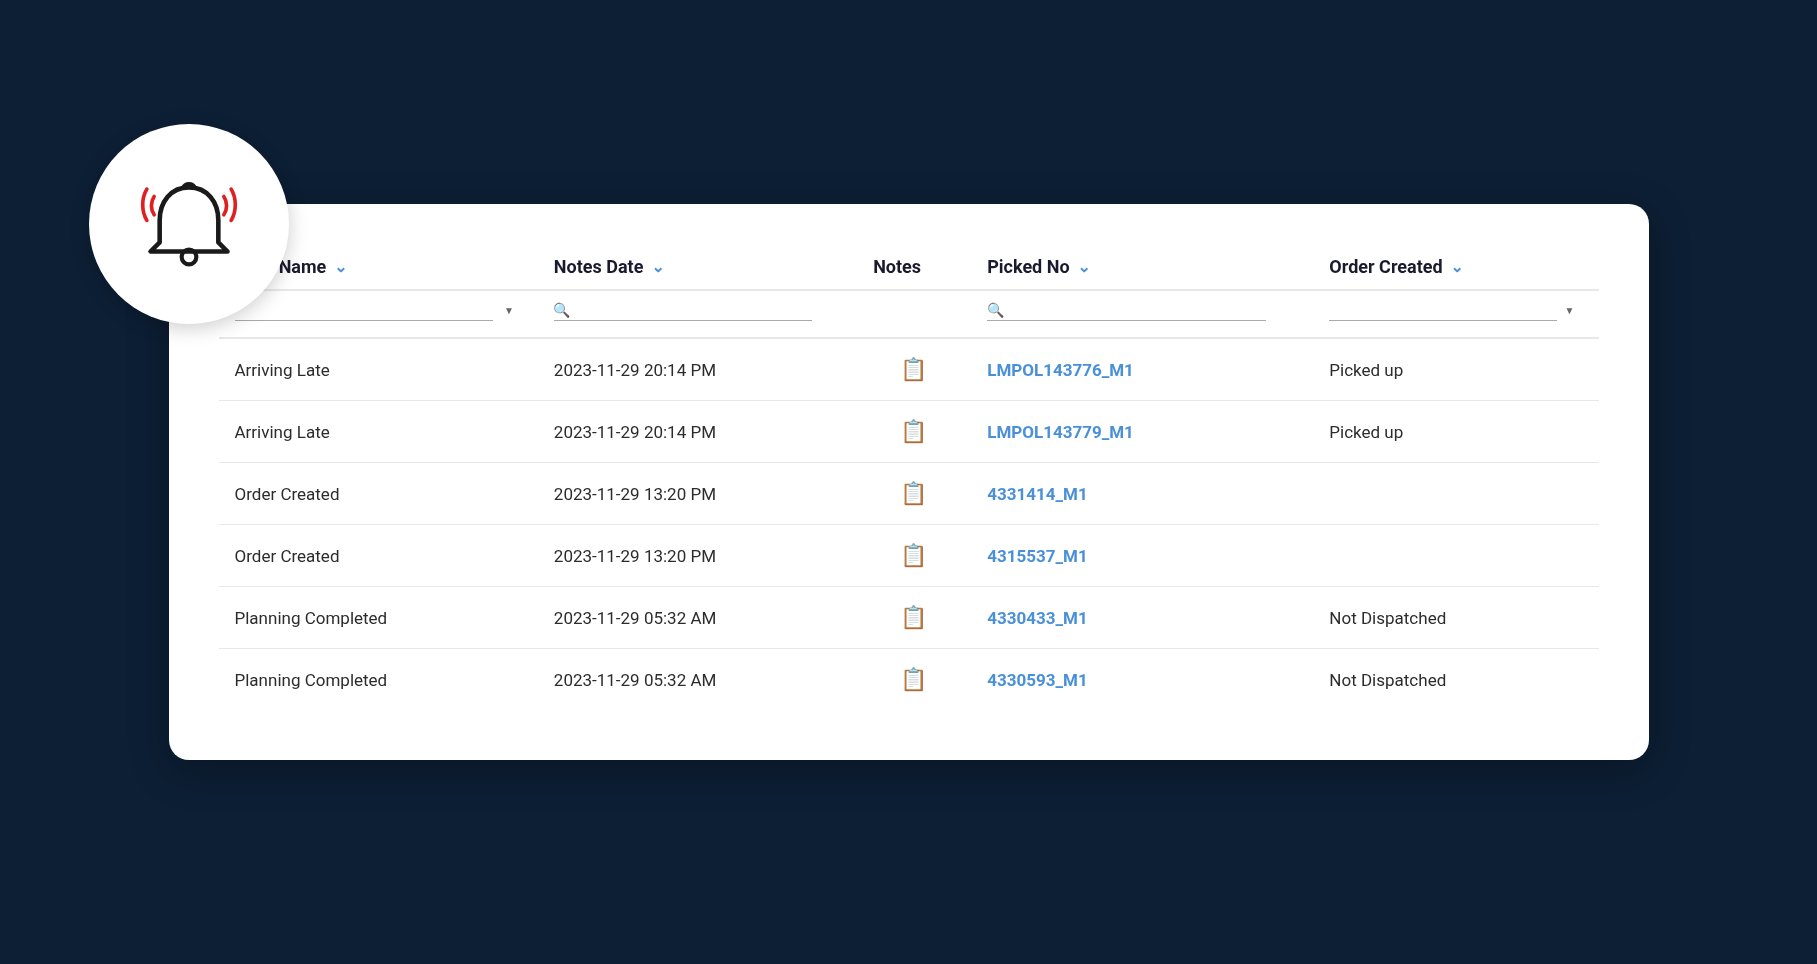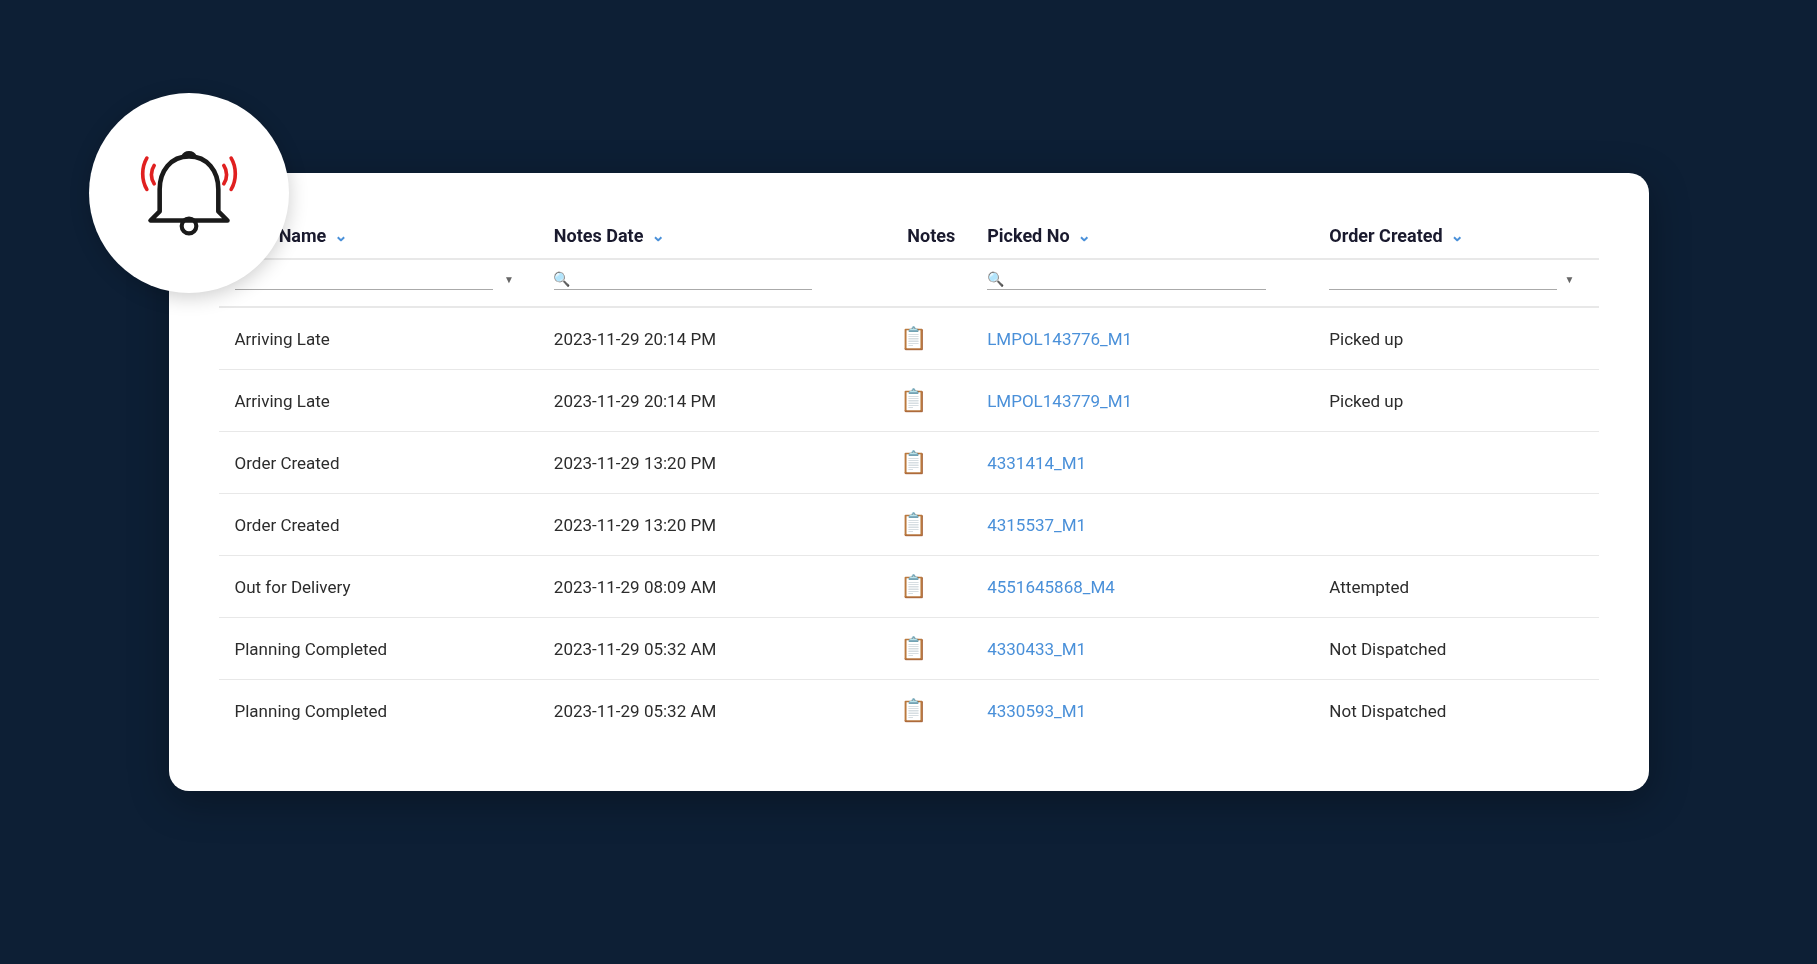--- a/index.html
+++ b/index.html
@@ -140,36 +140,36 @@
     }
 
     tbody tr td {
       padding: 18px 16px;
       font-size: 17px;
       color: #2c2c2c;
     }
 
     .order-link {
       color: #4a90d9;
-      font-weight: 400;
+      font-weight: 700;
     }
 
     .notes-icon {
       font-size: 22px;
       color: #b0b8c1;
       cursor: pointer;
     }
 
     .col-alert-name { width: 280px; }
     .col-alert-date { width: 280px; }
     .col-notes { width: 100px; text-align: center; }
     .col-order-no { width: 300px; }
     .col-order-status { width: 250px; }
 
-    th.col-notes { text-align: right; }
+    th.col-notes { text-align: left; }
   </style>
 </head>
 <body>
 
 <div class="outer-wrapper">
 
   <div class="bell-circle">
     <svg class="bell-svg" viewBox="0 0 120 120" xmlns="http://www.w3.org/2000/svg">
 
       <path d="M60 20 C40 20 28 36 28 56 L28 80 L18 90 L102 90 L92 80 L92 56 C92 36 80 20 60 20 Z" fill="none" stroke="#1a1a1a" stroke-width="5" stroke-linejoin="round"></path>
@@ -284,31 +284,20 @@
       <td class="col-alert-date">2023-11-29 13:20 PM</td>
       <td class="col-notes">
         <span class="notes-icon">📋</span>
       </td>
       <td class="col-order-no">
         <span class="order-link">4315537_M1</span>
       </td>
       <td class="col-order-status"></td>
     </tr>
           <tr>
-      <td class="col-alert-name">Out for Delivery</td>
-      <td class="col-alert-date">2023-11-29 08:09 AM</td>
-      <td class="col-notes">
-        <span class="notes-icon">📋</span>
-      </td>
-      <td class="col-order-no">
-        <span class="order-link">4551645868_M4</span>
-      </td>
-      <td class="col-order-status">Attempted</td>
-    </tr>
-          <tr>
       <td class="col-alert-name">Planning Completed</td>
       <td class="col-alert-date">2023-11-29 05:32 AM</td>
       <td class="col-notes">
         <span class="notes-icon">📋</span>
       </td>
       <td class="col-order-no">
         <span class="order-link">4330433_M1</span>
       </td>
       <td class="col-order-status">Not Dispatched</td>
     </tr>

